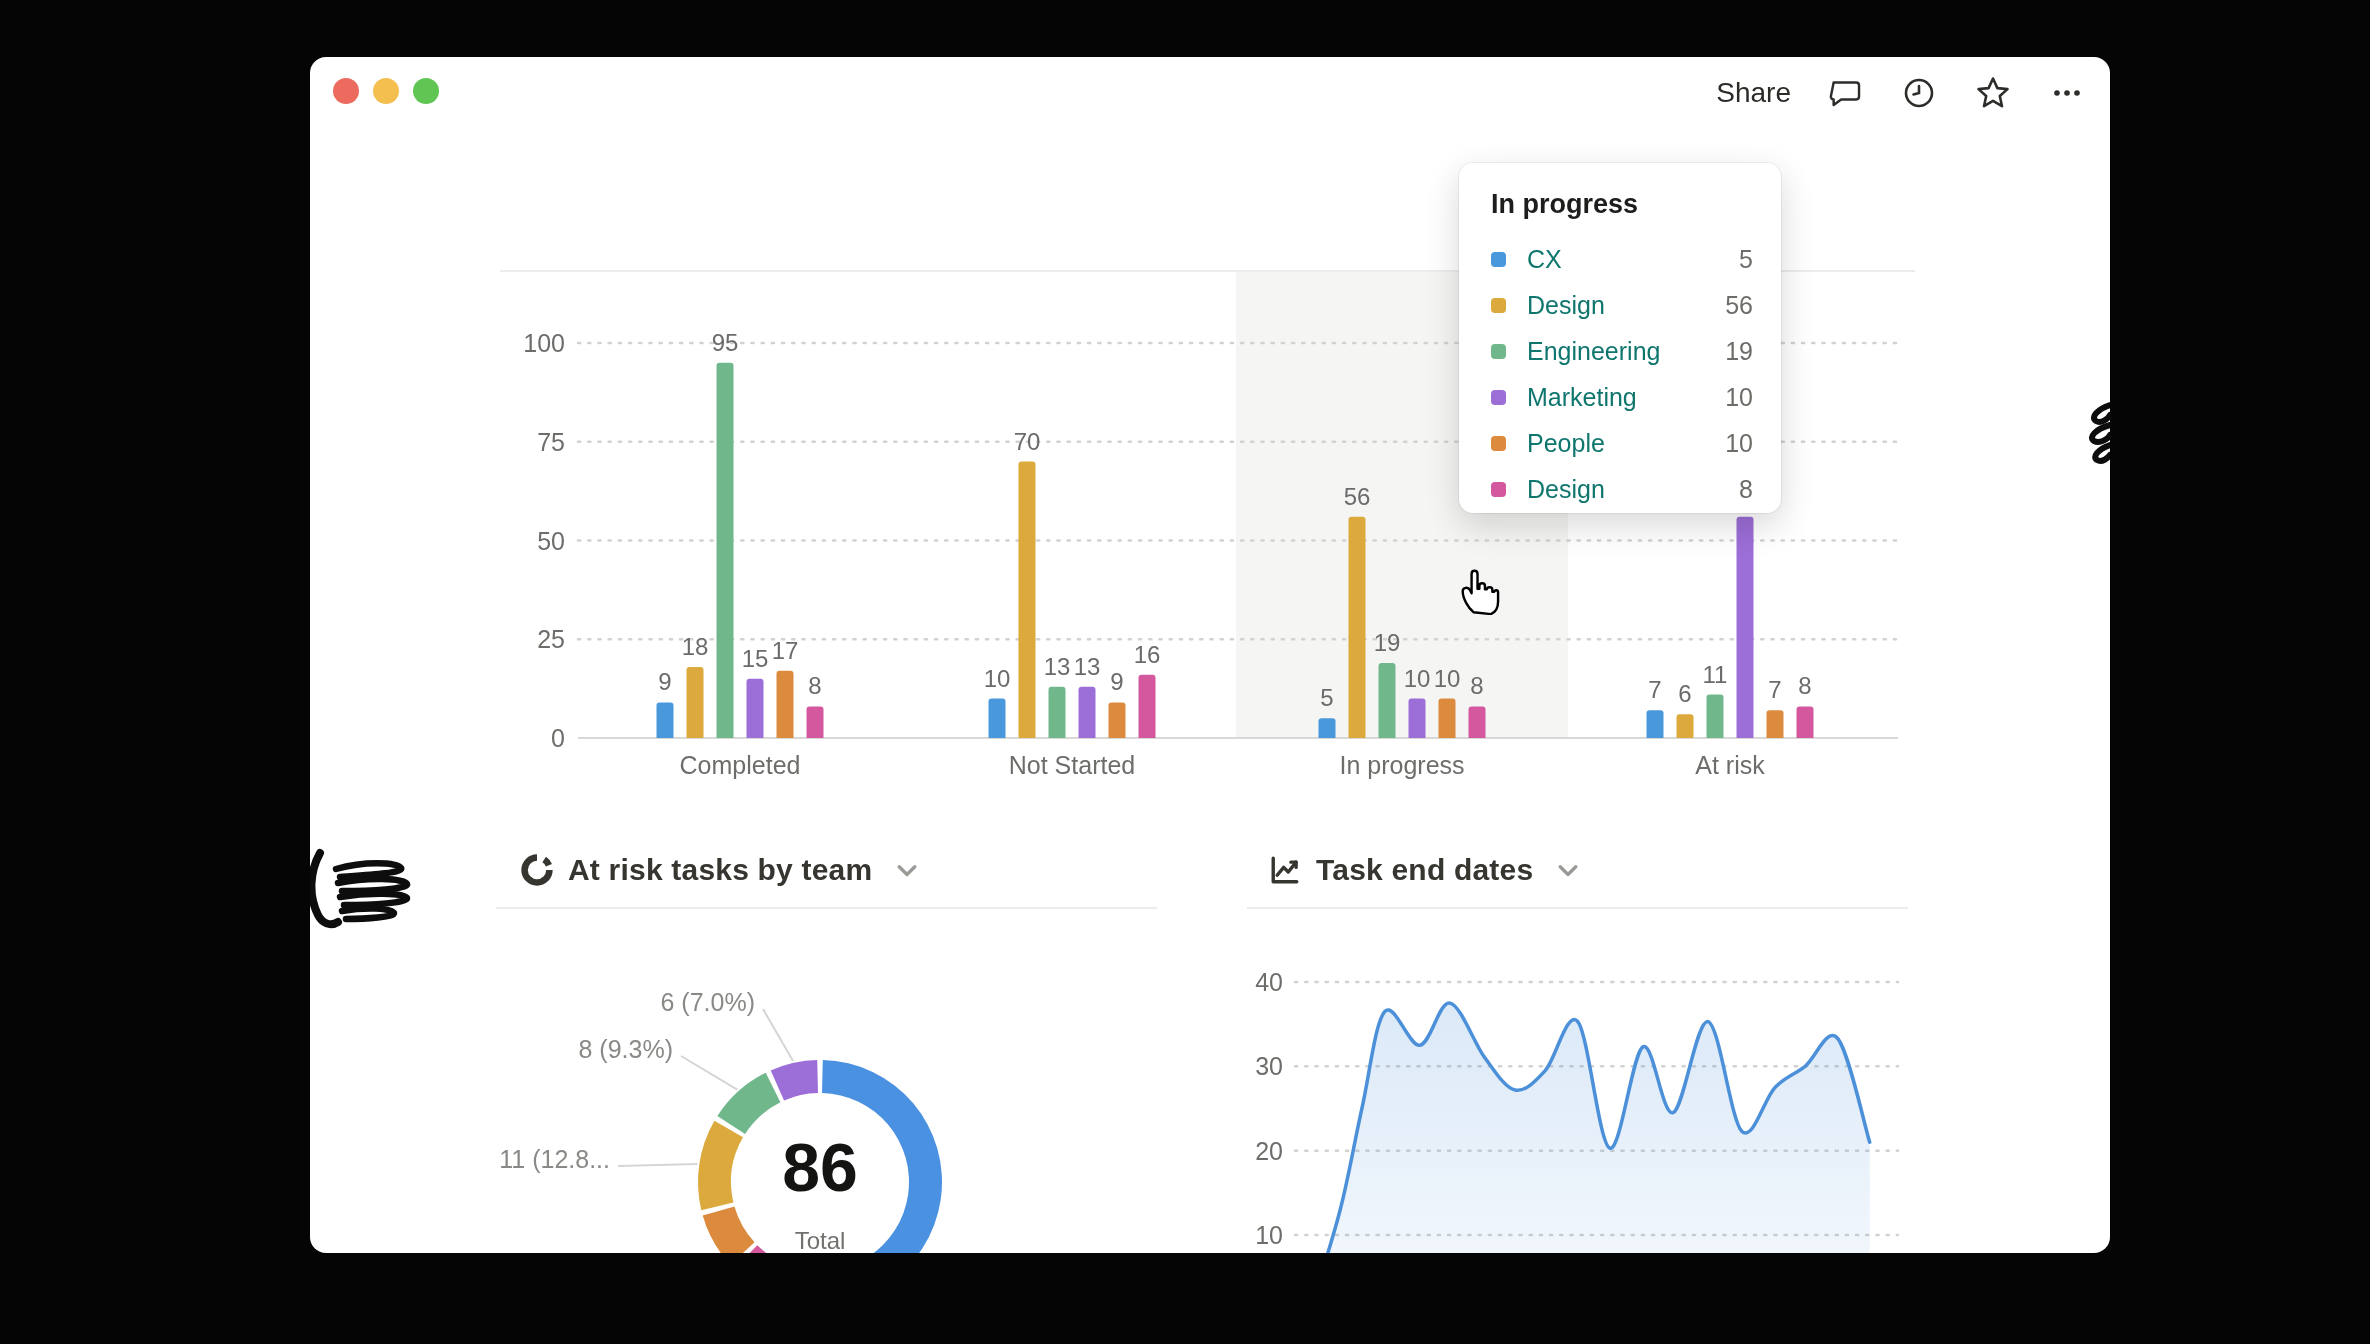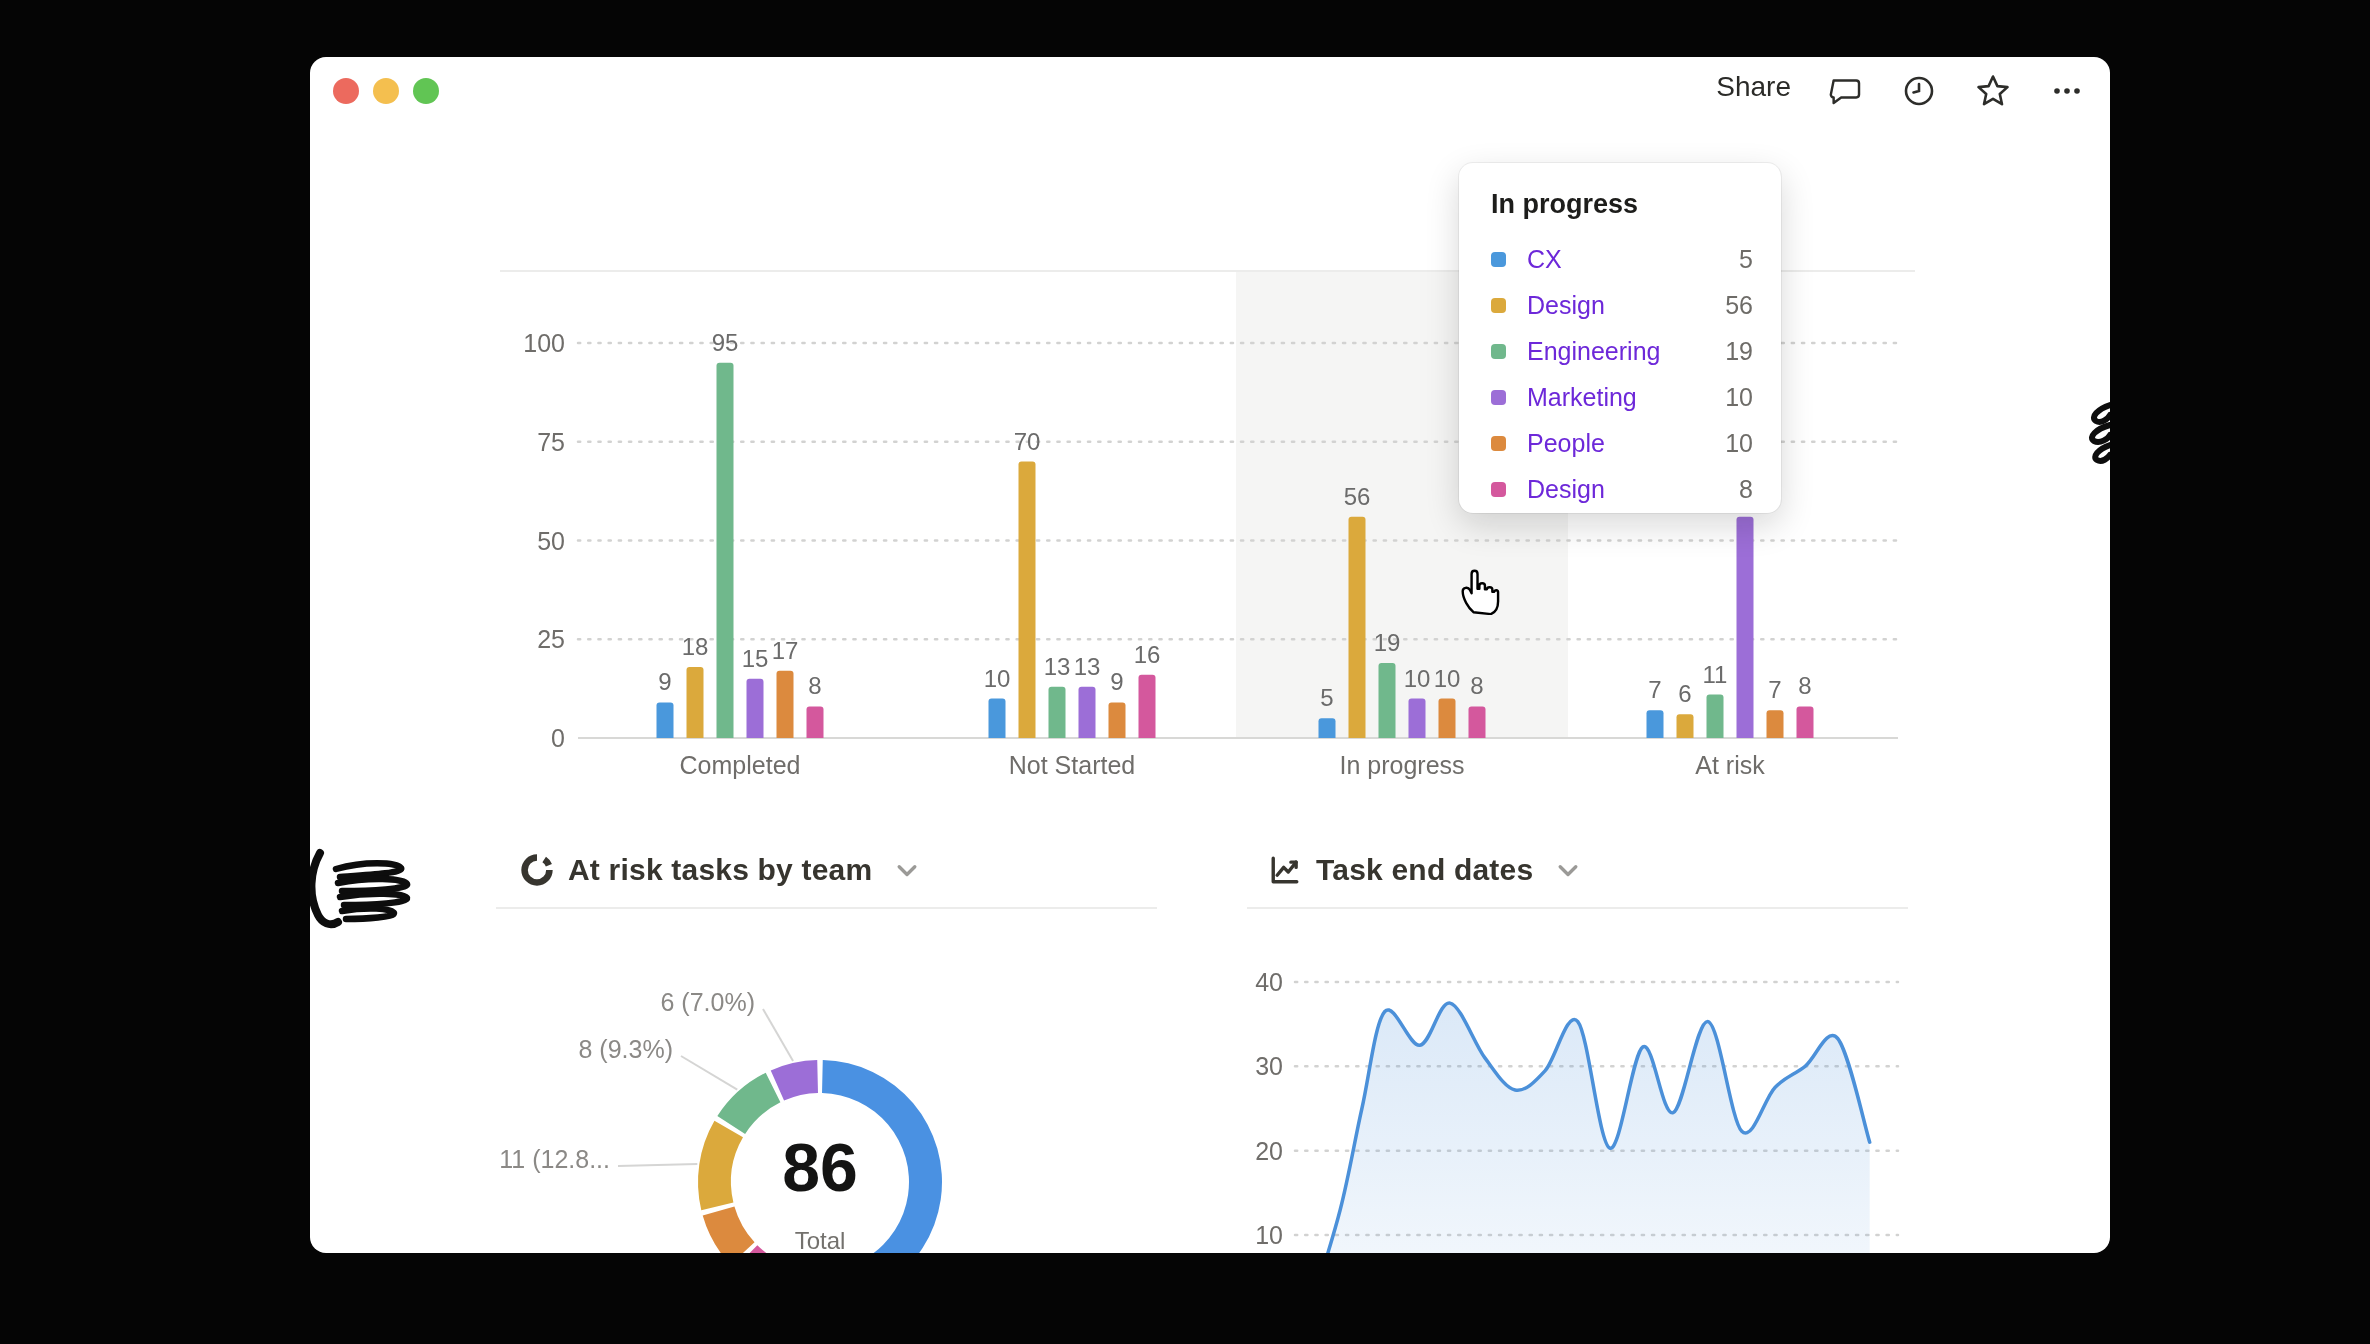--- a/index.html
+++ b/index.html
@@ -4,36 +4,36 @@
 <style>
   html,body{margin:0;padding:0;background:#050505;}
   .stage{position:relative;width:2370px;height:1344px;background:#050505;overflow:hidden;
          font-family:"Liberation Sans","DejaVu Sans",sans-serif;}
   .window{position:absolute;left:310px;top:57px;width:1800px;height:1196px;background:#ffffff;
           border-radius:16px;overflow:hidden;}
   
   .traffic{position:absolute;left:23px;top:21px;display:flex;gap:14px;}
   .traffic .dot{width:26px;height:26px;border-radius:50%;}
   
-  .actions{position:absolute;top:14px;right:23px;height:44px;display:flex;gap:34px;}
+  .actions{position:absolute;top:14px;right:23px;height:44px;display:flex;align-items:center;gap:34px;}
   .share{font-size:28px;color:#2b2b28;cursor:pointer;}
   .icon-btn{display:flex;align-items:center;justify-content:center;width:40px;height:40px;cursor:pointer;}
   
   .card-title{position:absolute;display:flex;align-items:center;gap:14px;}
   .card-title .t{font-size:30px;font-weight:700;color:#37352f;letter-spacing:.2px;}
   .divider{position:absolute;height:2px;background:#ececeb;}
   .chart-svg{position:absolute;}
   
   .tooltip{position:absolute;left:1149px;top:106px;width:322px;height:350px;background:#fff;border-radius:14px;
            box-shadow:0 12px 34px rgba(15,15,15,.16), 0 0 0 1px rgba(15,15,15,.06);z-index:5;box-sizing:border-box;
            padding:26px 28px 20px 32px;}
   .tooltip h4{margin:0 0 16px 0;font-size:27px;font-weight:700;color:#1d1d1b;}
   .trow{display:flex;align-items:center;height:46px;}
   .trow .sw{width:15px;height:15px;border-radius:4px;flex:0 0 auto;}
-  .trow .lb{margin-left:21px;font-size:25px;color:#6d28d9;flex:1;}
+  .trow .lb{margin-left:21px;font-size:25px;color:#0f766e;flex:1;}
   .trow .vl{font-size:25px;color:#6e6c68;}
   .donut-center{position:absolute;left:430px;top:1076px;width:160px;text-align:center;z-index:2;}
   .donut-center .big{font-size:68px;font-weight:600;color:#141413;line-height:1;}
   .donut-center .sub{font-size:24px;color:#73716d;margin-top:26px;}
   .doodle{position:absolute;z-index:8;pointer-events:none;}
   .cursor{position:absolute;left:1146px;top:508px;z-index:9;pointer-events:none;}
 </style>
 </head>
 <body>
 

